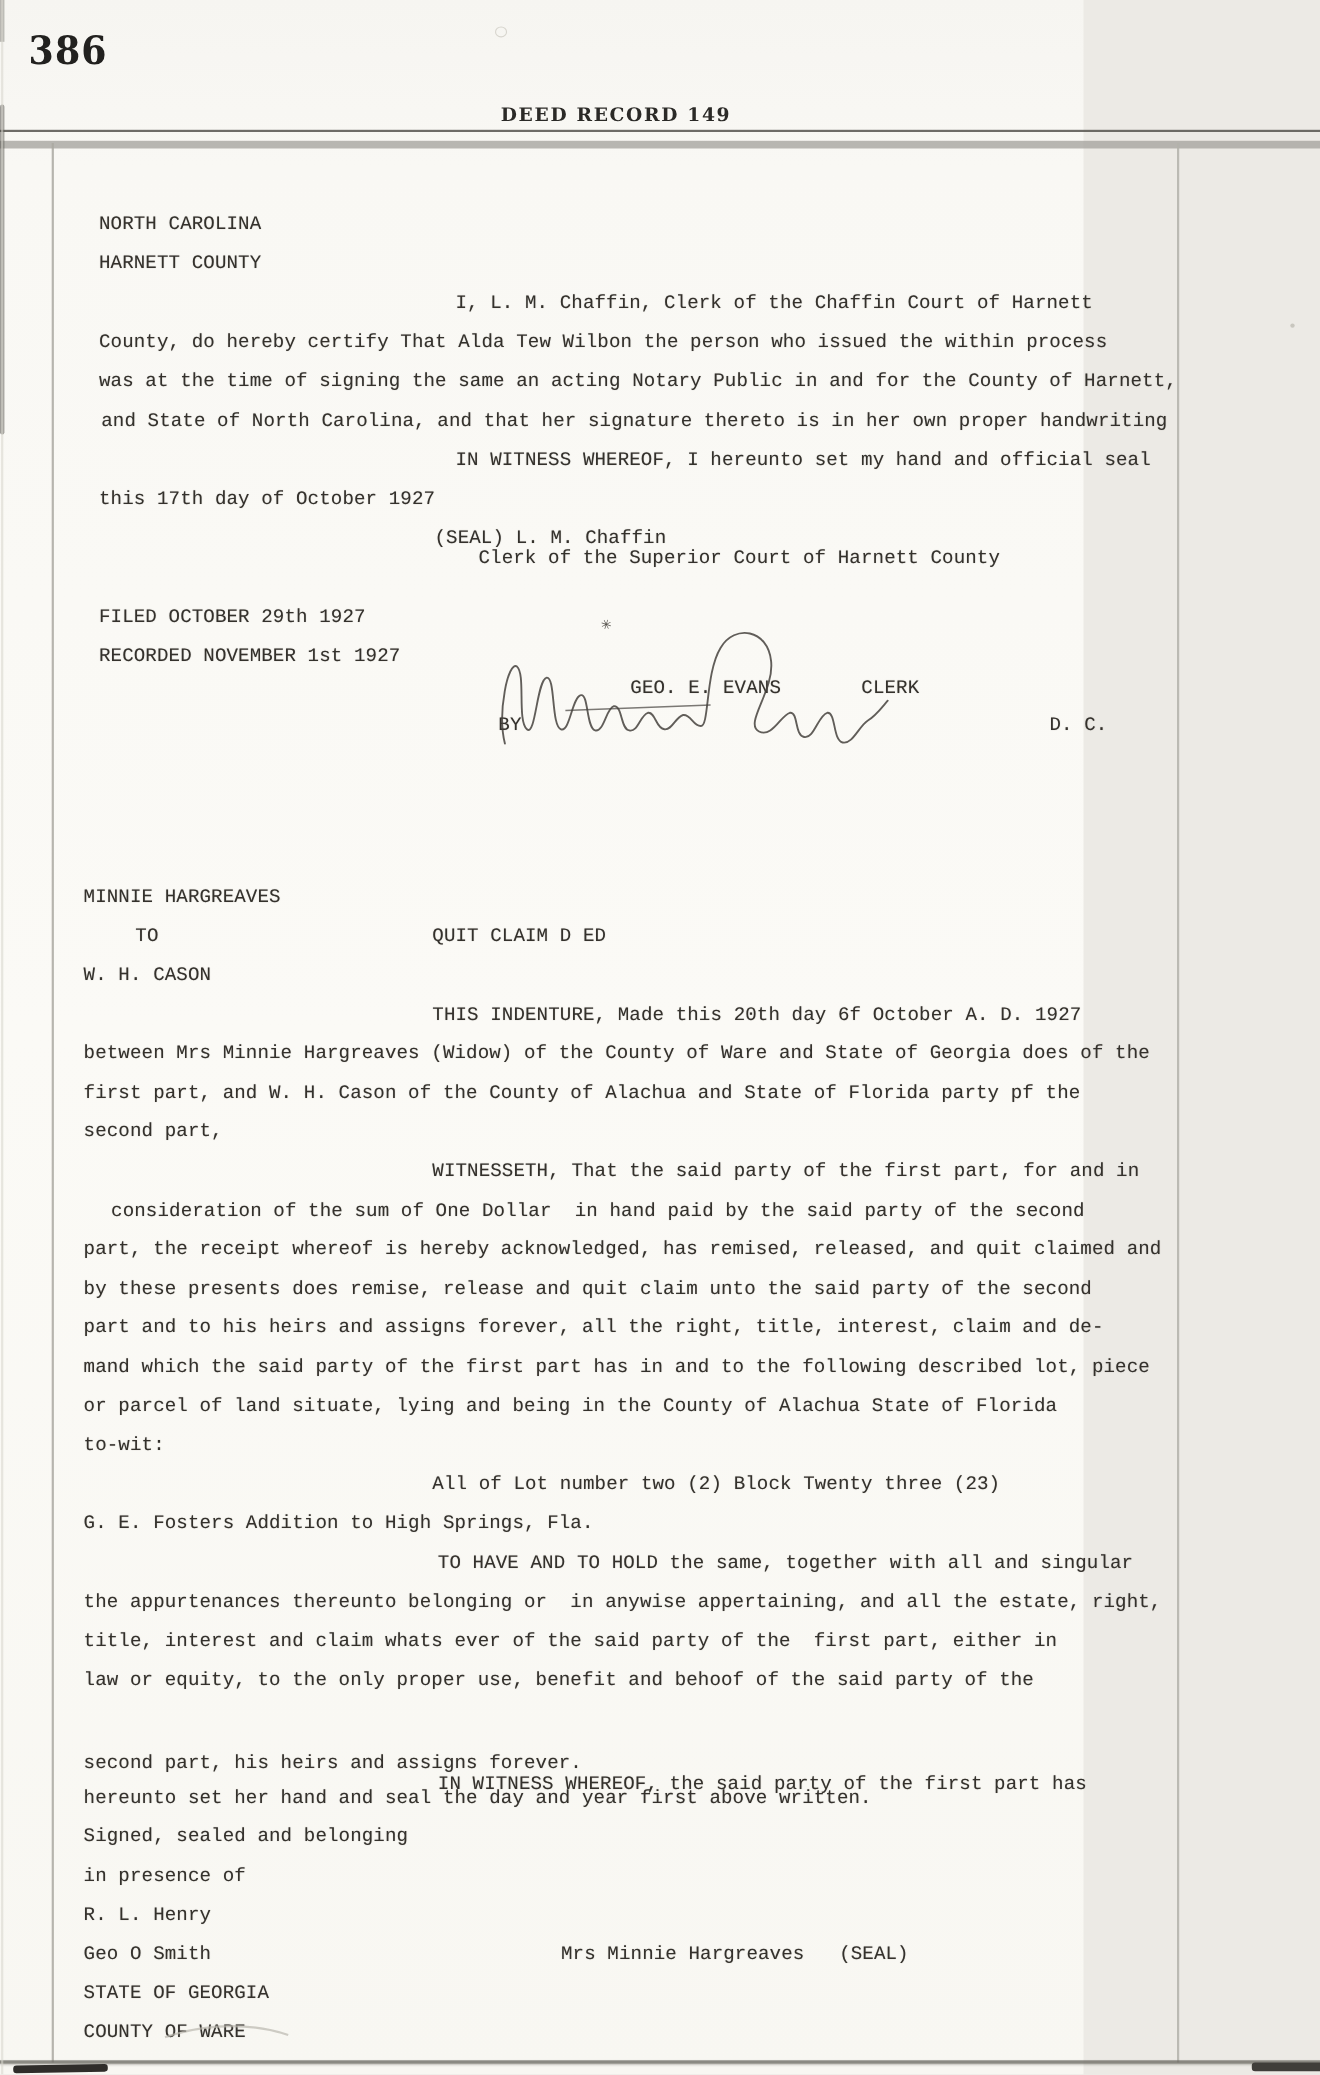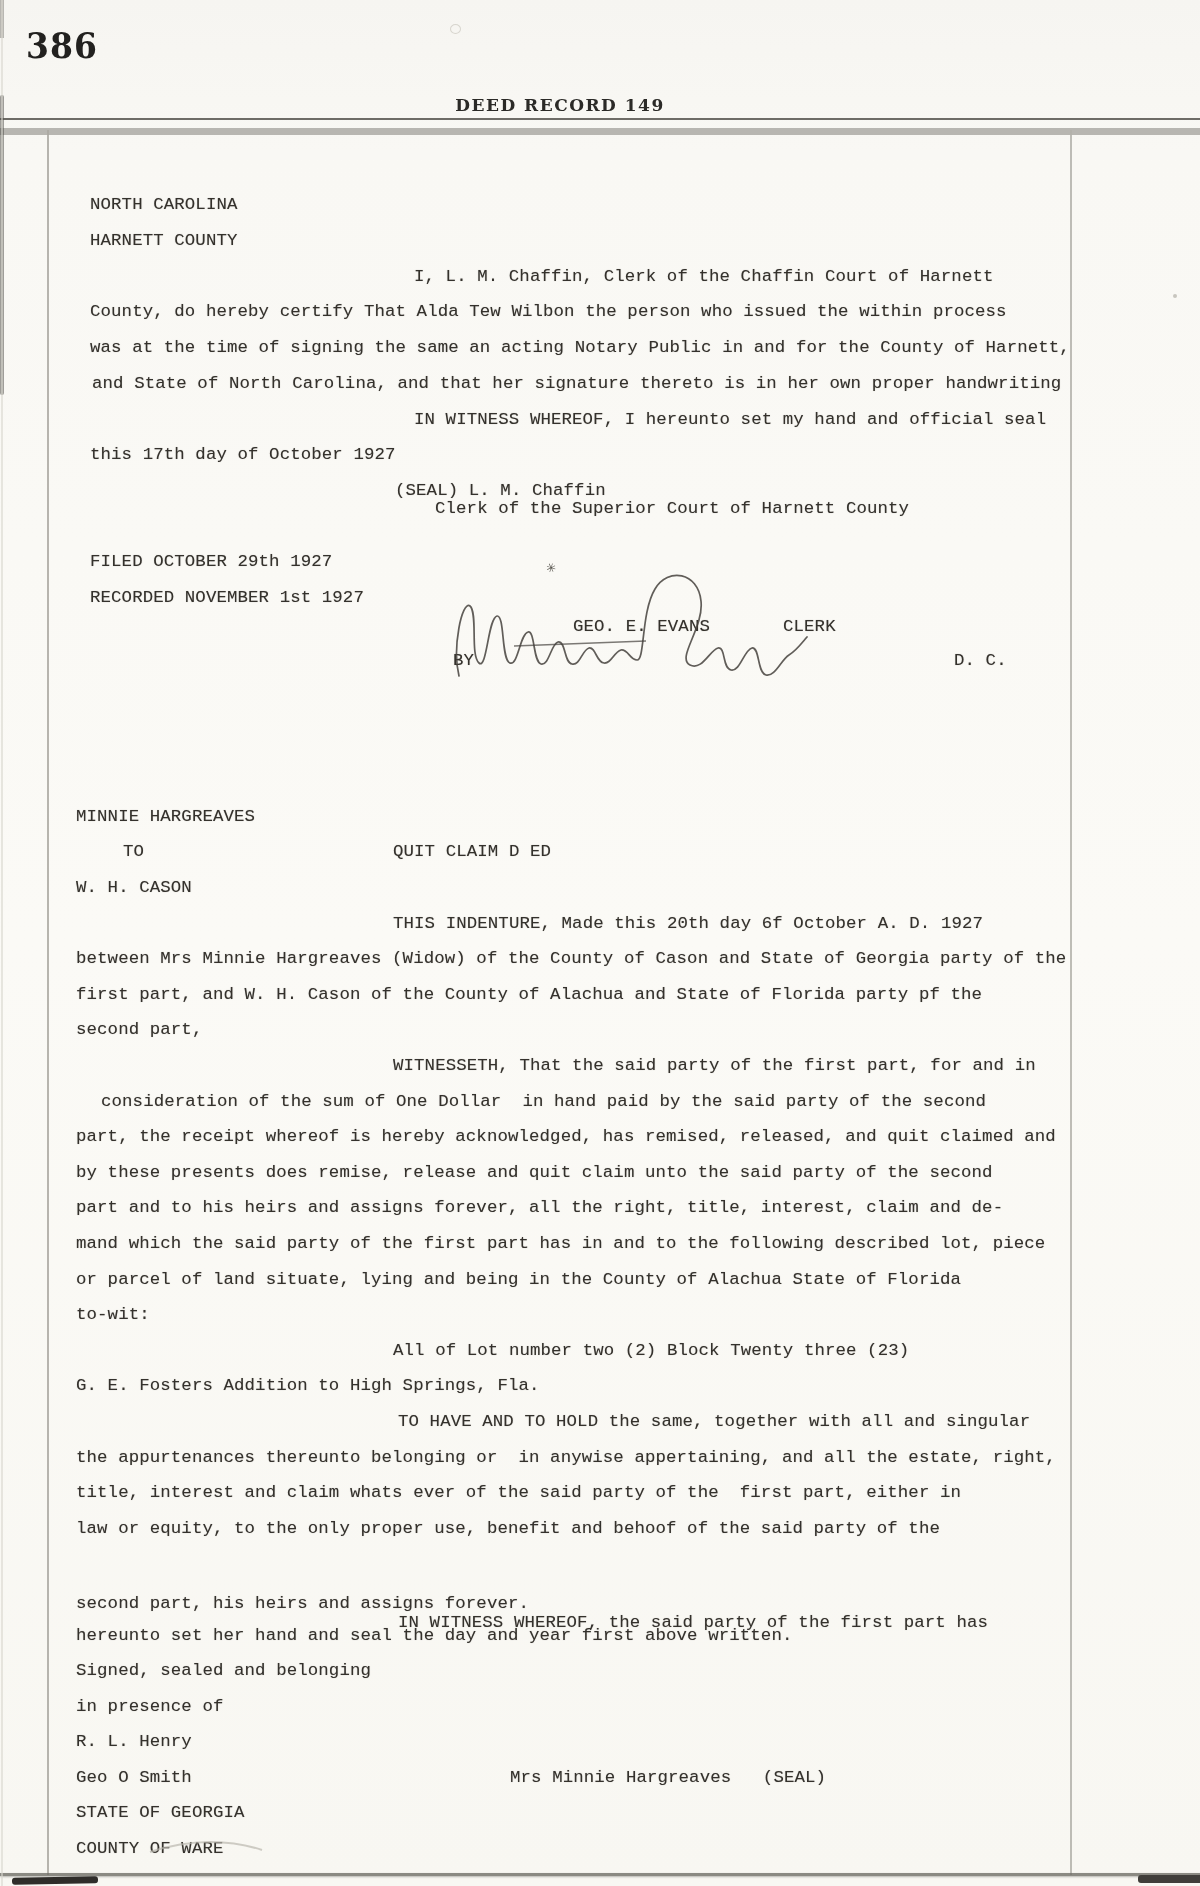--- a/index.html
+++ b/index.html
@@ -3,21 +3,21 @@
 <meta charset="utf-8">
 <style>
   html,body{margin:0;padding:0;}
   body{
     width:1200px;height:1886px;
     background:#eceae5;
     font-family:"Liberation Sans", sans-serif;
     position:relative;overflow:hidden;
   }
   .scan{
-    position:absolute;left:0;top:0;width:1200px;height:1886px;
+    position:absolute;left:0;top:0;width:985px;height:1886px;
     background:linear-gradient(180deg,#f6f5f1 0%,#f9f8f4 8%,#fbfaf6 50%,#f8f7f2 100%);
   }
   
   .pageno{
     position:absolute;left:26px;top:26px;
     font-family:"DejaVu Serif","Liberation Serif",serif;
     font-weight:bold;font-size:33px;color:#22211f;
     letter-spacing:1px;transform:scaleY(1.08);
   }
   .bookheader{
@@ -91,21 +91,21 @@
       <div class="tl" style="left: 90px; top: 446px;">this 17th day of October 1927</div>
       <div class="tl" style="left: 395px; top: 482px;">(SEAL) L. M. Chaffin</div>
       <div class="tl" style="left: 435px; top: 500px;">Clerk of the Superior Court of Harnett County</div>
       <div class="tl" style="left: 90px; top: 553px;">FILED OCTOBER 29th 1927</div>
       <div class="tl" style="left: 90px; top: 589px;">RECORDED NOVEMBER 1st 1927</div>
       <div class="tl" style="left: 76px; top: 808px;">MINNIE HARGREAVES</div>
       <div class="tl" style="left: 123px; top: 843px;">TO</div>
       <div class="tl" style="left: 393px; top: 843px;">QUIT CLAIM D ED</div>
       <div class="tl" style="left: 76px; top: 879px;">W. H. CASON</div>
       <div class="tl" style="left: 393px; top: 915px;">THIS INDENTURE, Made this 20th day 6f October A. D. 1927</div>
-      <div class="tl" style="left: 76px; top: 950px;">between Mrs Minnie Hargreaves (Widow) of the County of Cason and State of Georgia party of the</div>
+      <div class="tl" style="left: 76px; top: 950px;">between Mrs Minnie Hargreaves (Widow) of the County of Ware and State of Georgia does of the</div>
       <div class="tl" style="left: 76px; top: 986px;">first part, and W. H. Cason of the County of Alachua and State of Florida party pf the</div>
       <div class="tl" style="left: 76px; top: 1021px;">second part,</div>
       <div class="tl" style="left: 393px; top: 1057px;">WITNESSETH, That the said party of the first part, for and in</div>
       <div class="tl" style="left: 101px; top: 1093px;">consideration of the sum of One Dollar  in hand paid by the said party of the second</div>
       <div class="tl" style="left: 76px; top: 1128px;">part, the receipt whereof is hereby acknowledged, has remised, released, and quit claimed and</div>
       <div class="tl" style="left: 76px; top: 1164px;">by these presents does remise, release and quit claim unto the said party of the second</div>
       <div class="tl" style="left: 76px; top: 1199px;">part and to his heirs and assigns forever, all the right, title, interest, claim and de-</div>
       <div class="tl" style="left: 76px; top: 1235px;">mand which the said party of the first part has in and to the following described lot, piece</div>
       <div class="tl" style="left: 76px; top: 1271px;">or parcel of land situate, lying and being in the County of Alachua State of Florida</div>
       <div class="tl" style="left: 76px; top: 1306px;">to-wit:</div>

